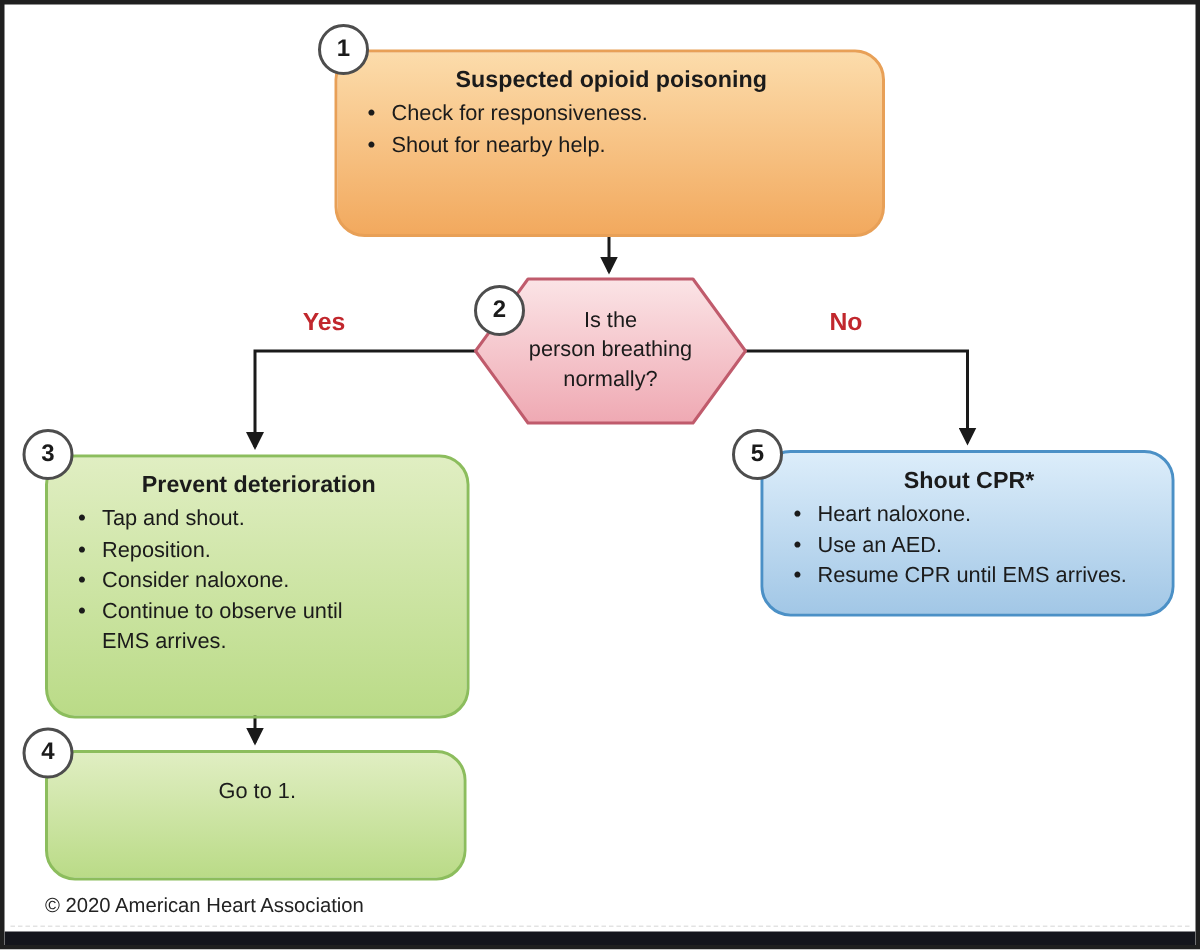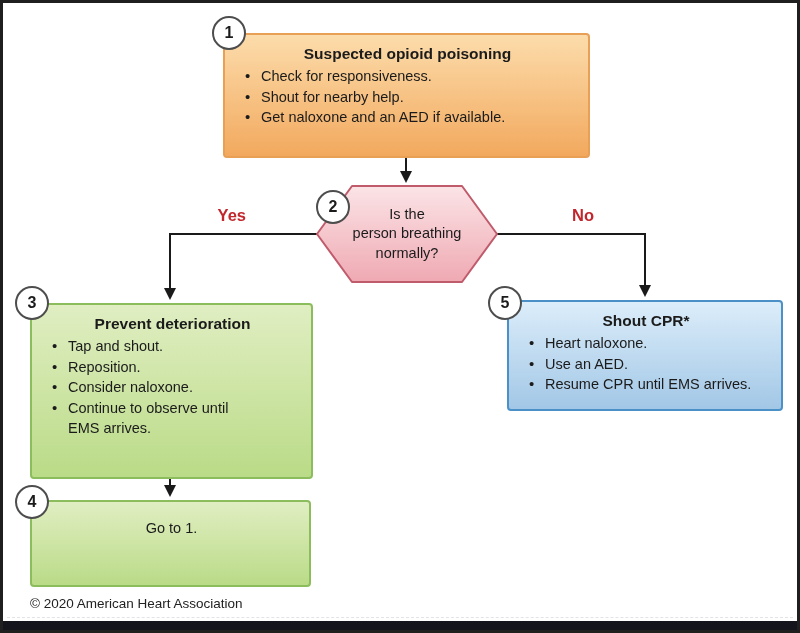--- a/index.html
+++ b/index.html
@@ -10,21 +10,21 @@
     border:3px solid #1f1f1f;
     background:#ffffff;
     font-family:"Liberation Sans","DejaVu Sans",sans-serif;
     color:#1b1b1b;
     overflow:hidden;
   }
   .connectors{position:absolute;left:0;top:0;z-index:0;}
   .node{
     position:absolute;
     box-sizing:border-box;
-    border-radius:4px;
+    border-radius:20px;
     z-index:1;
     padding:9px 10px 6px 12px;
   }
   .node-orange{
     left:220px;top:30px;width:367px;height:125px;
     background:linear-gradient(var(--orange-top),var(--orange-bottom));
     border:2px solid var(--orange-border);
   }
   .node-green1{
     left:27px;top:300px;width:283px;height:176px;
@@ -91,21 +91,21 @@
     z-index:3;
   }
   .c1{left:209px;top:13px;}
   .c2{left:313px;top:187px;}
   .c3{left:12px;top:283px;}
   .c4{left:12px;top:482px;}
   .c5{left:485px;top:283px;}
   .branch-label{
     position:absolute;
     width:60px;
-    text-align:right;
+    text-align:center;
     font-weight:bold;
     font-size:16.5px;
     color:var(--accent-red);
     z-index:2;
   }
   .yes{left:183px;top:203px;}
   .no{left:531px;top:203px;}
   .copyright{
     position:absolute;
     left:27px;top:593px;
@@ -146,21 +146,20 @@
     <polyline points="494,231 642,231 642,292" fill="none" stroke="#1a1a1a" stroke-width="2" marker-end="url(#arrow)"></polyline>
     <polyline points="167,445 167,492" fill="none" stroke="#1a1a1a" stroke-width="2" marker-end="url(#arrow)"></polyline>
     <polygon points="314,231 349,183 459,183 494,231 459,279 349,279" fill="url(#hexGrad)" stroke="#c05b6c" stroke-width="2" stroke-linejoin="round"></polygon>
   </svg>
 
   <div class="node node-orange">
     <div class="node-title">Suspected opioid poisoning</div>
     <ul>
       <li>Check for responsiveness.</li>
       <li>Shout for nearby help.</li>
-      <li>Get naloxone and an AED if available.</li>
     </ul>
   </div>
 
   <div class="hex-text">Is the
 person breathing
 normally?</div>
 
   <div class="node node-green1">
     <div class="node-title">Prevent deterioration</div>
     <ul>

